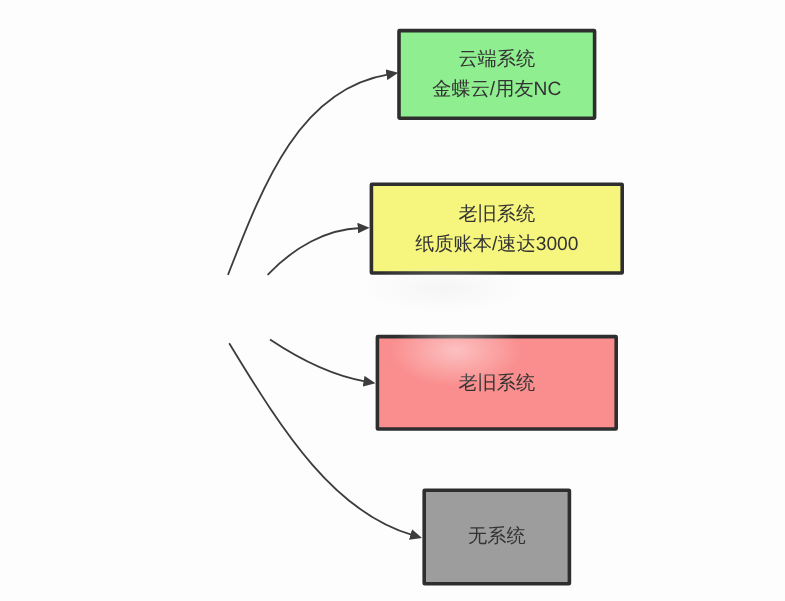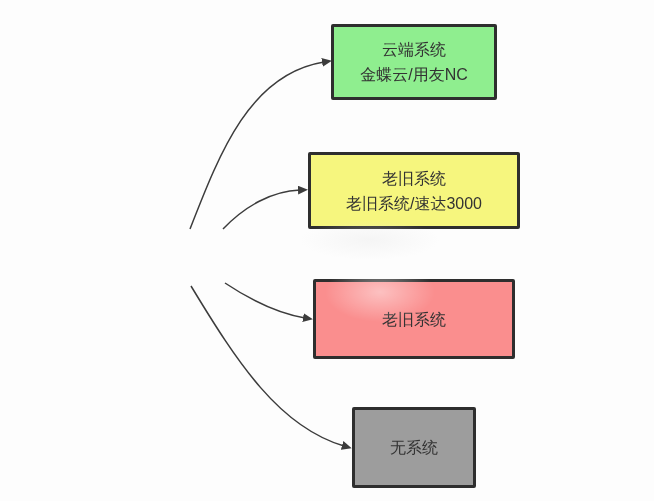--- a/index.html
+++ b/index.html
@@ -84,21 +84,21 @@
   </svg>
 
 
   <div class="node node-cloud">
     <span>云端系统</span>
     <span>金蝶云/用友NC</span>
   </div>
 
   <div class="node node-client">
     <span>老旧系统</span>
-    <span>老旧系统/速达3000</span>
+    <span>纸质账本/速达3000</span>
   </div>
 
   <div class="node node-legacy">
     <span>老旧系统</span>
   </div>
 
   <div class="node node-none">
     <span>无系统</span>
   </div>
 

